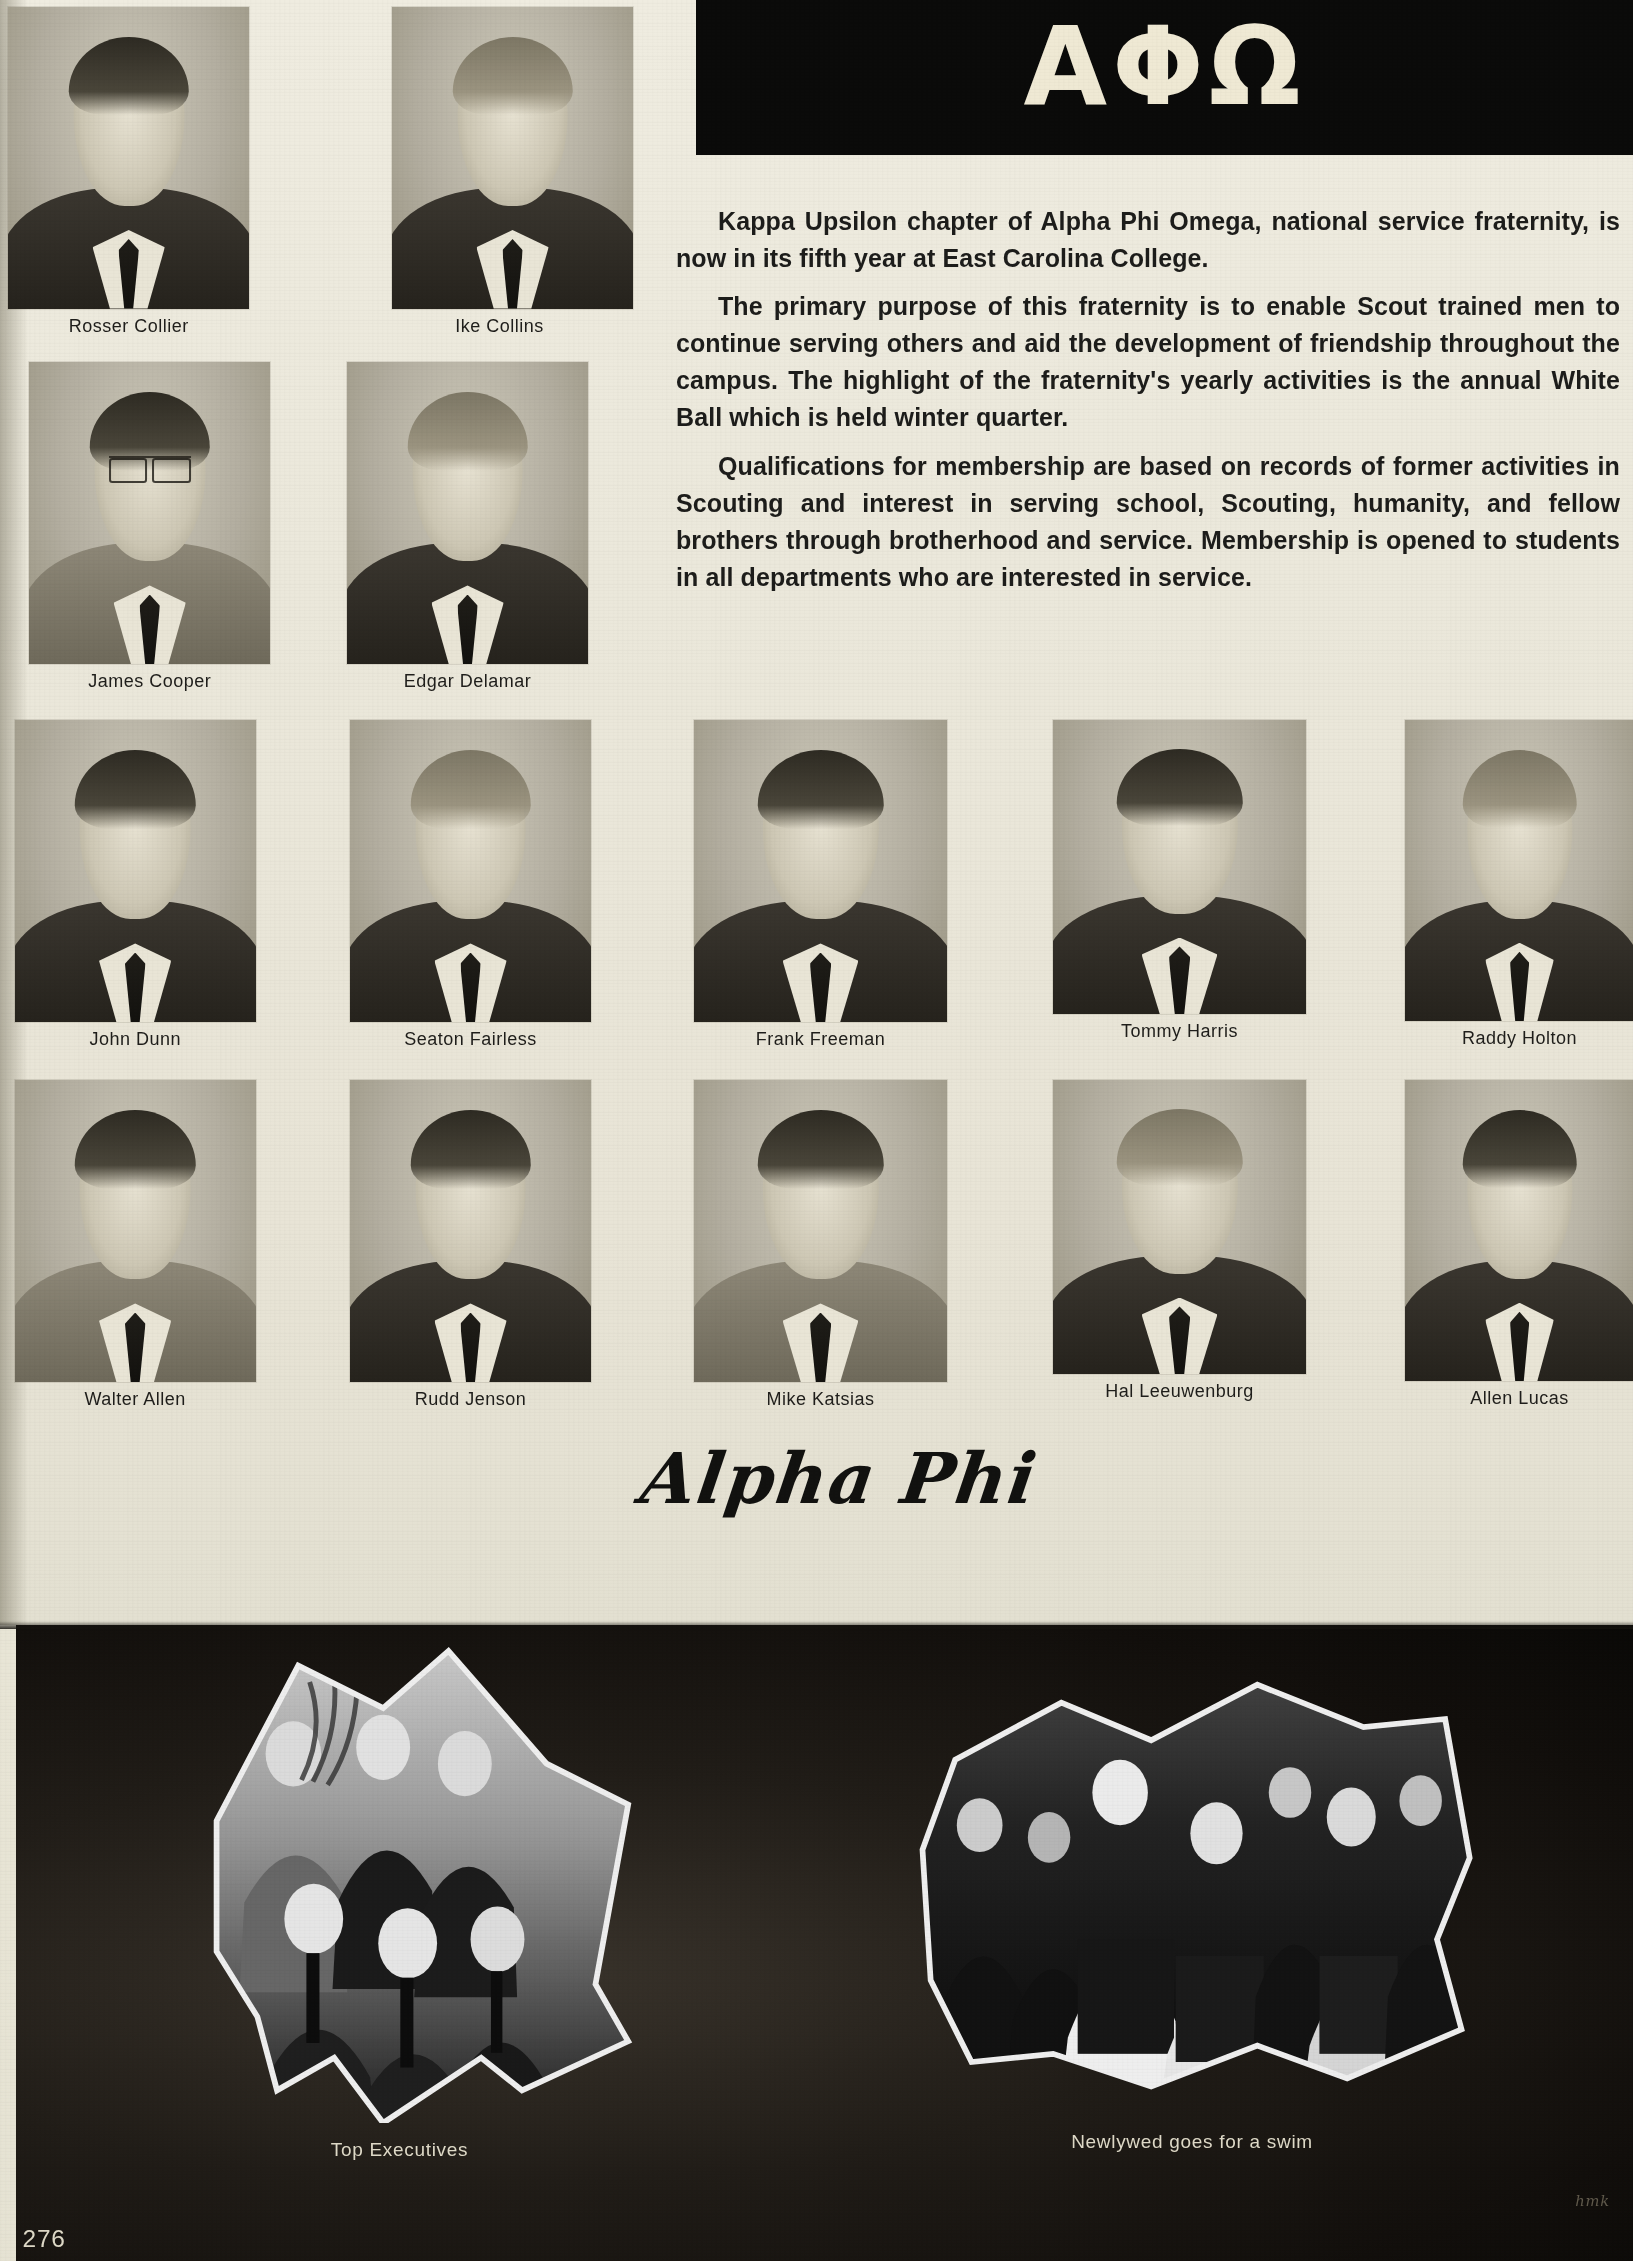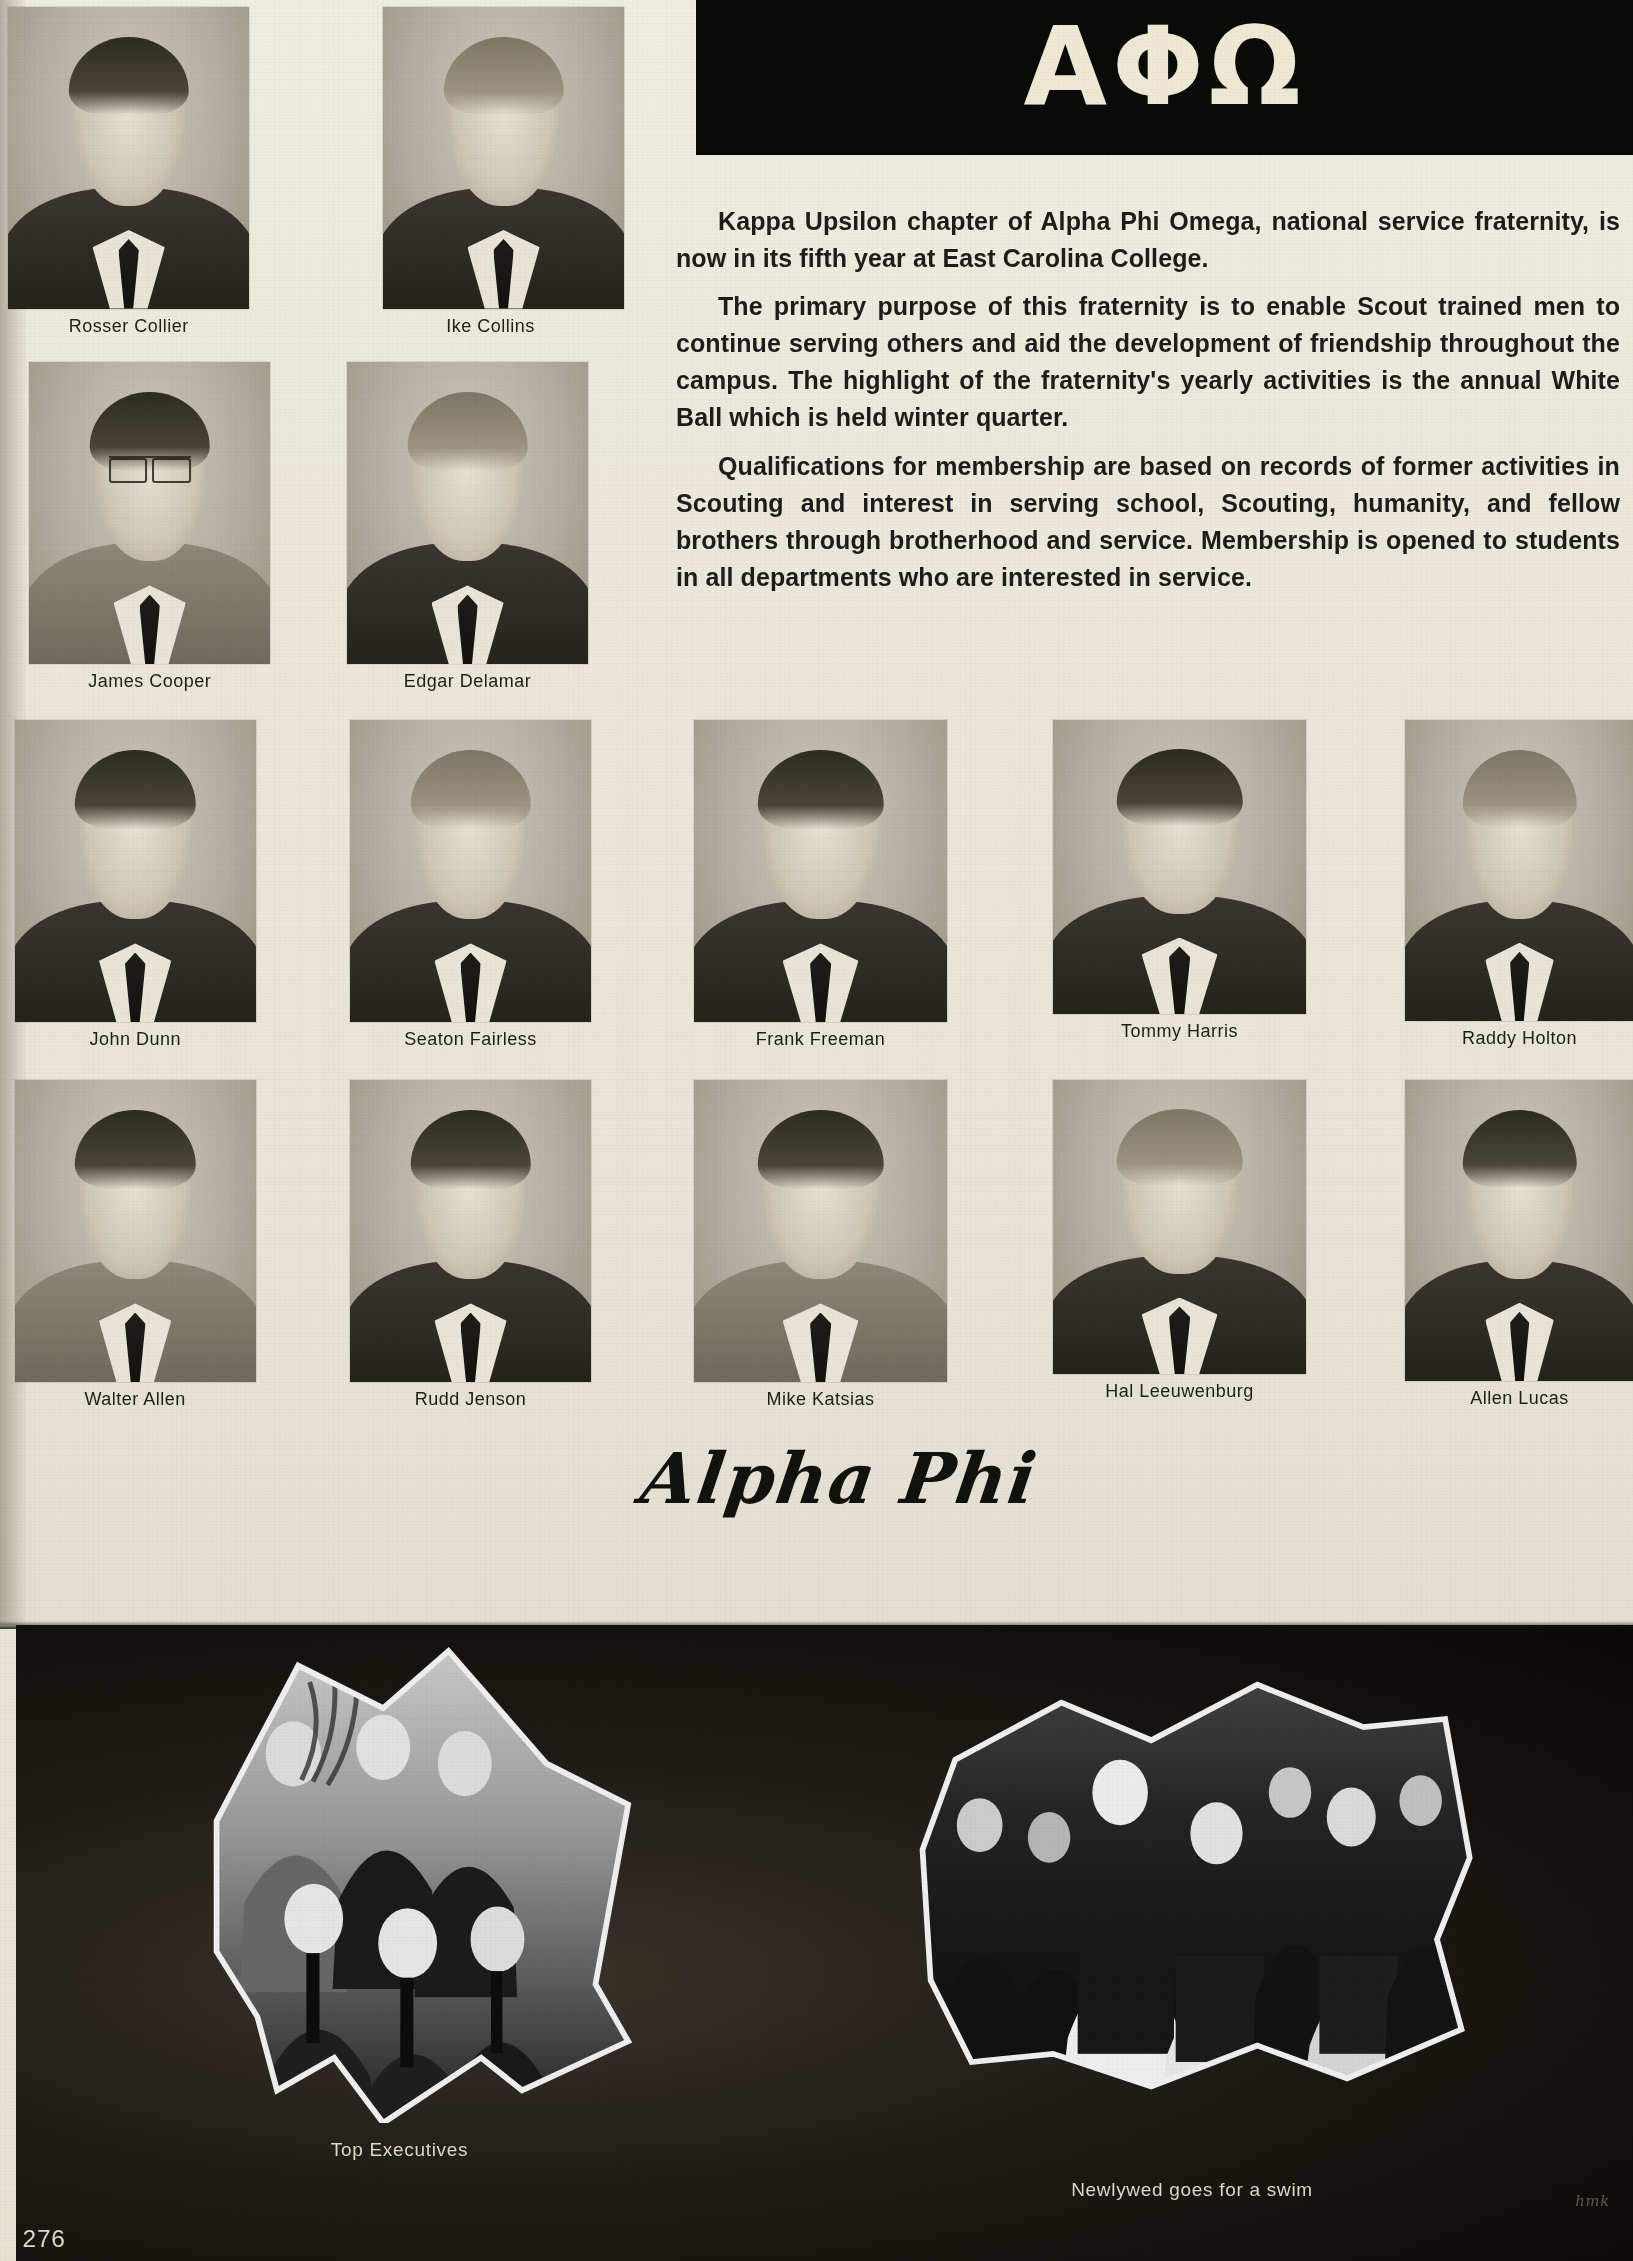--- a/index.html
+++ b/index.html
@@ -272,21 +272,21 @@
       <div class="bg"></div>
         <div class="torso"></div>
         <div class="shirt"></div>
         <div class="tie"></div>
       <div class="face"></div>
         <div class="hair"></div>
     </div>
     <div class="caption">Rosser Collier</div>
   </div>
 
-  <div class="portrait" style="left:347px; top:6.5px; width:215px;padding-left:36px;">
+  <div class="portrait" style="left:356px; top:6.5px; width:215px;padding-left:36px;">
     <div class="photo" style="width:241px;height:302px;">
       <div class="bg"></div>
         <div class="torso"></div>
         <div class="shirt"></div>
         <div class="tie"></div>
       <div class="face"></div>
         <div class="hair light"></div>
     </div>
     <div class="caption">Ike Collins</div>
   </div>
@@ -523,21 +523,21 @@
             <path d="M494 460 q54 -150 112 -18 l6 80 -126 0z" fill="#d8d1bd"></path>
             <rect x="506" y="350" width="96" height="120" fill="#262219"></rect>
 
             <ellipse cx="630" cy="160" rx="26" ry="31" fill="#c4bda9"></ellipse>
             <path d="M590 400 q44 -120 92 -14 l4 100 -100 0z" fill="#1c1915"></path>
           </g>
         </g>
         <polygon points="20,220 60,110 190,40 300,86 430,18 560,70 660,60 690,230 650,330 680,440 540,500 430,460 300,510 180,470 80,480 30,380" fill="none" stroke="#efe9d6" stroke-width="7"></polygon>
       </svg>
     </div>
-    <div class="band-caption" style="left:923px; top:506px; width:506px;margin-top:48px;">Newlywed goes for a swim</div>
+    <div class="band-caption" style="left:923px; top:506px; width:506px;">Newlywed goes for a swim</div>
 
     <div id="band-mark">hmk</div>
     <div id="page-number">276</div>
   </div>
 
   <div id="band-top-edge"></div>
   <div id="grain"></div>
 </div>
 
 

